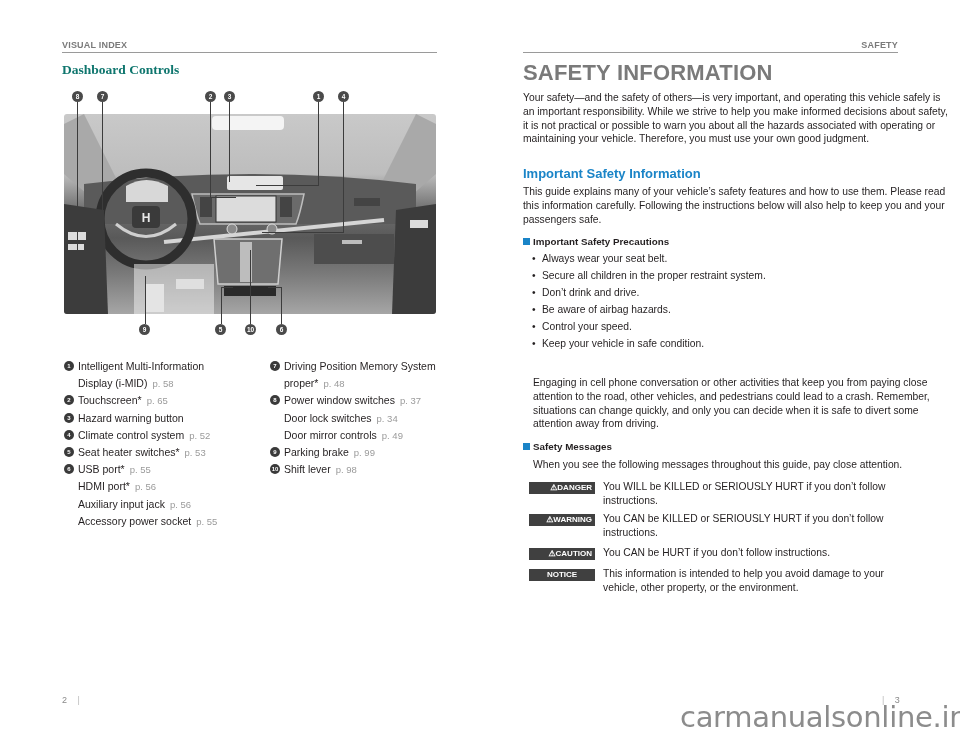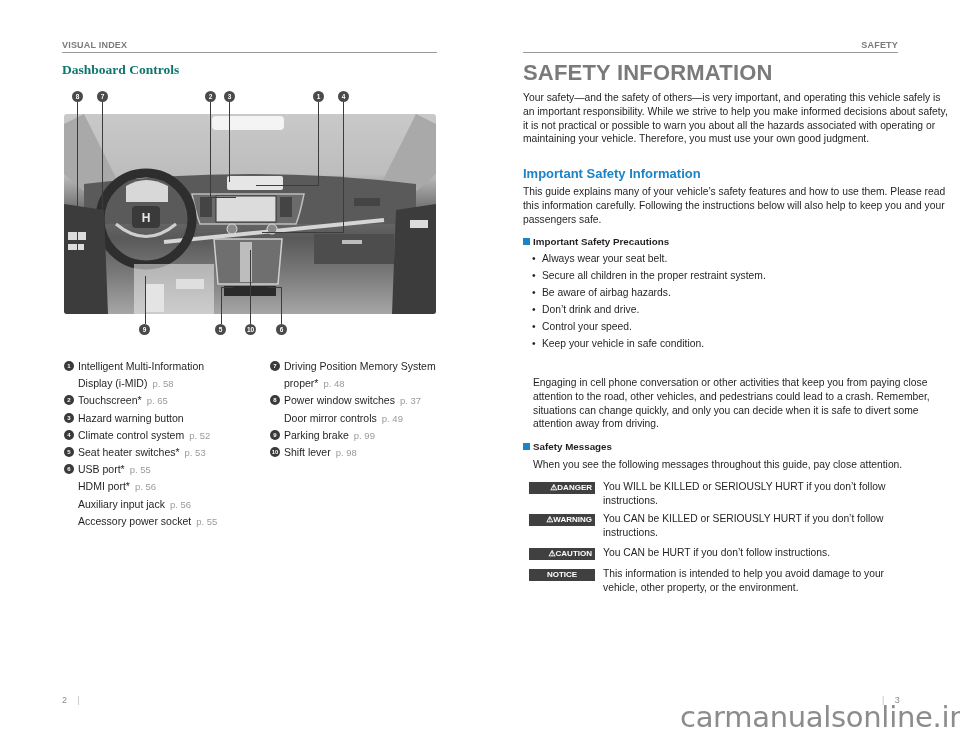--- a/index.html
+++ b/index.html
@@ -209,20 +209,23 @@
     <div class="row">
       <span class="num">7</span>
       <span>Driving Position Memory System</span><br>
       <span>proper*</span><span class="page-ref">p. 48</span>
     </div>
     <div class="row">
       <span class="num">8</span>
       <span>Power window switches</span><span class="page-ref">p. 37</span>
     </div>
     <div class="row">
+      <span>Door lock switches</span><span class="page-ref">p. 34</span>
+    </div>
+    <div class="row">
       <span>Door mirror controls</span><span class="page-ref">p. 49</span>
     </div>
     <div class="row">
       <span class="num">9</span>
       <span>Parking brake</span><span class="page-ref">p. 99</span>
     </div>
     <div class="row">
       <span class="num">10</span>
       <span>Shift lever</span><span class="page-ref">p. 98</span>
     </div>
@@ -243,22 +246,22 @@
 
   <div class="h2" style="top:166px">Important Safety Information</div>
   <div class="para" style="top:185px">This guide explains many of your vehicle’s safety features and how to use them. Please read this information carefully. Following the instructions below will also help to keep you and your passengers safe.</div>
 
   <div class="h3" style="top:236px">
     <span class="sq"></span><span>Important Safety Precautions</span>
   </div>
   <div class="bullets" style="top:250px">
     <div class="b"><span class="dot">•</span><span>Always wear your seat belt.</span></div>
     <div class="b"><span class="dot">•</span><span>Secure all children in the proper restraint system.</span></div>
+    <div class="b"><span class="dot">•</span><span>Don’t drink and drive.</span></div>
     <div class="b"><span class="dot">•</span><span>Be aware of airbag hazards.</span></div>
-    <div class="b"><span class="dot">•</span><span>Don’t drink and drive.</span></div>
     <div class="b"><span class="dot">•</span><span>Control your speed.</span></div>
     <div class="b"><span class="dot">•</span><span>Keep your vehicle in safe condition.</span></div>
   </div>
   <div class="para" style="top:376px;left:53px;width:420px">Engaging in cell phone conversation or other activities that keep you from paying close attention to the road, other vehicles, and pedestrians could lead to a crash. Remember, situations can change quickly, and only you can decide when it is safe to divert some attention away from driving.</div>
 
   <div class="h3" style="top:441px">
     <span class="sq"></span><span>Safety Messages</span>
   </div>
   <div class="para" style="top:458px;left:53px">When you see the following messages throughout this guide, pay close attention.</div>
 

